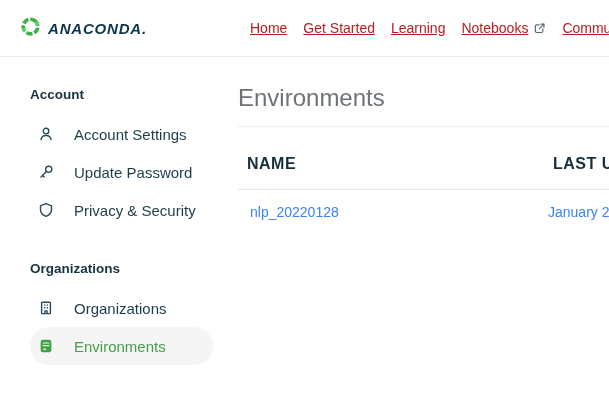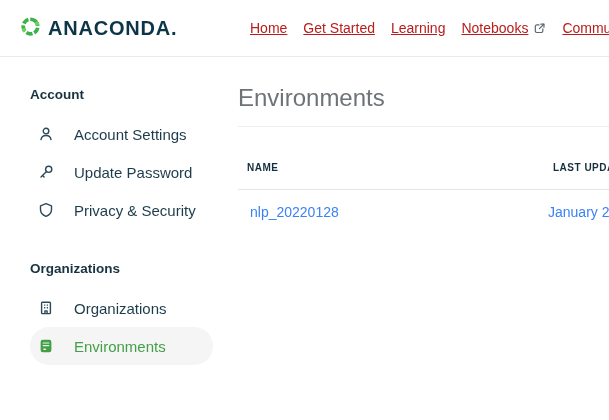--- a/index.html
+++ b/index.html
@@ -4,21 +4,21 @@
 <style>
   * { margin:0; padding:0; box-sizing:border-box; }
   html,body { width:609px; height:420px; overflow:hidden; background:#fff;
               font-family:"Liberation Sans", sans-serif; }
   .app { position:relative; width:609px; height:420px; overflow:hidden; background:#fff; }
 
   
   .header { position:relative; height:57px; border-bottom:1px solid #e9eaea;
             display:flex; align-items:center; padding-left:20px; }
   .logo { display:flex; align-items:center; gap:7px; cursor:pointer; }
-  .logo-text { font-size:20px; font-weight:800; letter-spacing:0.8px; color:#0c3648; }
+  .logo-text { font-size:15px; font-weight:800; letter-spacing:0.8px; color:#0c3648;font-style:italic; }
   .topnav { position:absolute; left:250px; top:0; height:56px;
             display:flex; align-items:center; gap:16px; white-space:nowrap; }
   .nav-item { display:flex; align-items:center; gap:5px; font-size:14px;
               color:#b91c1c; cursor:pointer;text-decoration:underline; }
   .nav-item svg { display:block; }
 
   
   .layout { display:flex; height:363px; }
   .sidebar { flex:0 0 230px; width:230px; padding-top:30px; }
   .section + .section { margin-top:32px; }
@@ -30,21 +30,21 @@
   .side-item .icn { width:16px; height:16px; display:flex; align-items:center; justify-content:center; }
   .side-item.active { background:#f5f5f6; color:#43a047; }
 
   
   .main { flex:1; padding:20px 0 0 8px; position:relative; }
   .page-title { margin-top:8px; font-size:24px; font-weight:400; color:#6e7377;
                 line-height:26px; }
   .title-divider { border:none; border-top:1px solid #eeeeee; margin:15px 0 0 0; }
   .table { position:relative; }
   .thead { position:relative; height:63px; border-bottom:1px solid #e4e6e7; }
-  .th { position:absolute; bottom:16px; font-size:10px; font-weight:700;
+  .th { position:absolute; bottom:16px; font-size:16px; font-weight:700;
         letter-spacing:0.5px; color:#14303d; white-space:nowrap; }
   .th-name { left:9px; }
   .th-updated { left:315px; }
   .trow { position:relative; height:46px; cursor:pointer; }
   .td { position:absolute; top:14px; font-size:14px; color:#3b82f6; white-space:nowrap; }
   .td-name { left:12px; }
   .td-updated { left:310px; }
 
   svg { overflow:visible; }
 </style>

